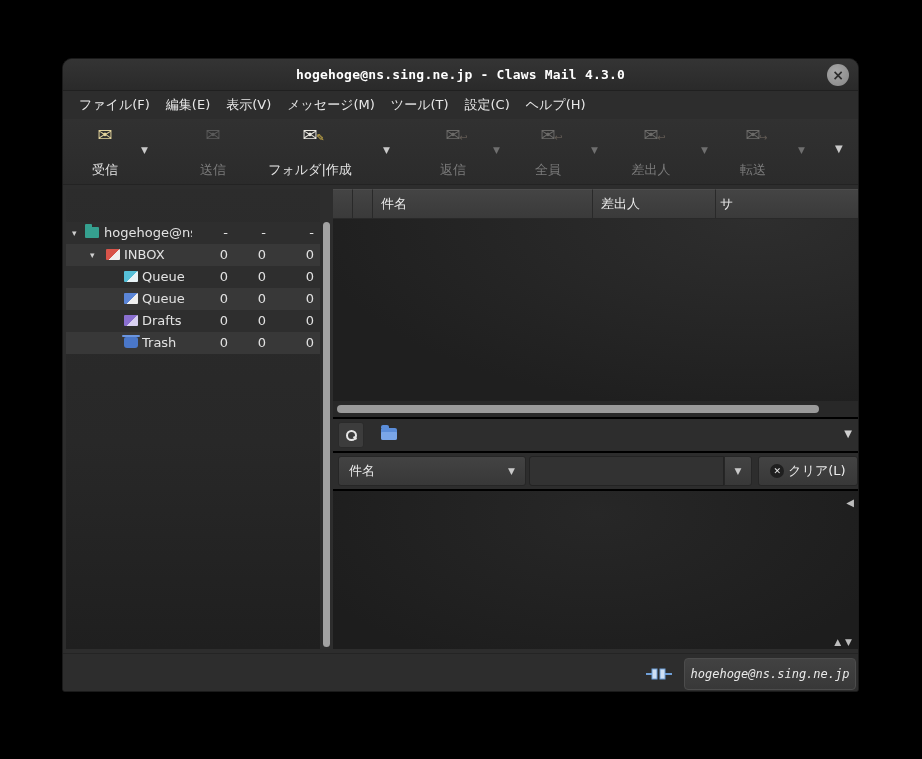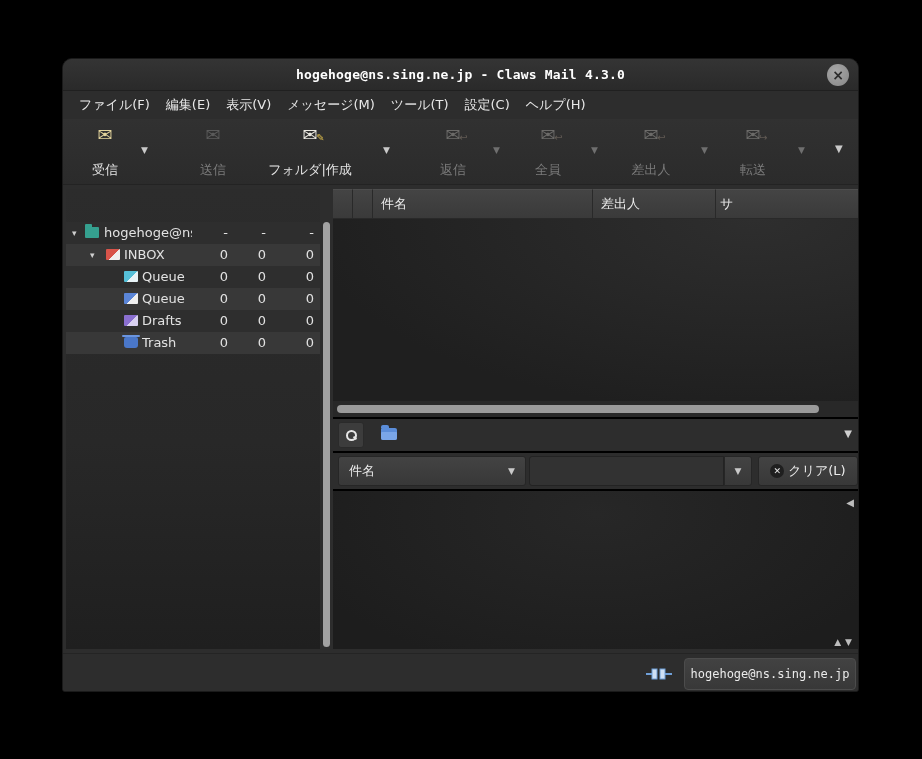--- a/index.html
+++ b/index.html
@@ -150,21 +150,21 @@
   .clear-ic { display:inline-flex; width:14px; height:14px; border-radius:50%;
     background:#1f1f1f; color:#e8e8e8; font-size:9px; align-items:center; justify-content:center; }
   
   .mv-body { position:absolute; left:0; top:302px; width:527px; height:158px;
     background:radial-gradient(ellipse at 50% 15%, #272727, #1d1d1d 85%); }
   .mv-hide-arrow { position:absolute; right:6px; top:6px; font-size:10px; color:#bdbdbd; }
   .mv-scroll-arrows { position:absolute; right:4px; bottom:2px; font-size:9px; color:#bdbdbd;
     letter-spacing:4px; }
   
   .statusbar { position:absolute; left:0; top:594px; width:797px; height:40px;
-    background:#2d2d2d; border-top:1px solid #242424; }
+    background:#2d2d2d; border-top:1px solid #242424;font-style:italic; }
   .net-icon { position:absolute; left:583px; top:12px; }
   .account-box { position:absolute; left:621px; top:4px; width:172px; height:32px;
     background:linear-gradient(#424242,#383838); border:1px solid #4c4c4c; border-radius:4px;
     display:flex; align-items:center; justify-content:center;
     font-family:"DejaVu Sans Mono", monospace; font-size:12px; color:#eaeaea; }
 </style>
 </head>
 <body>
 
 <div class="window">

